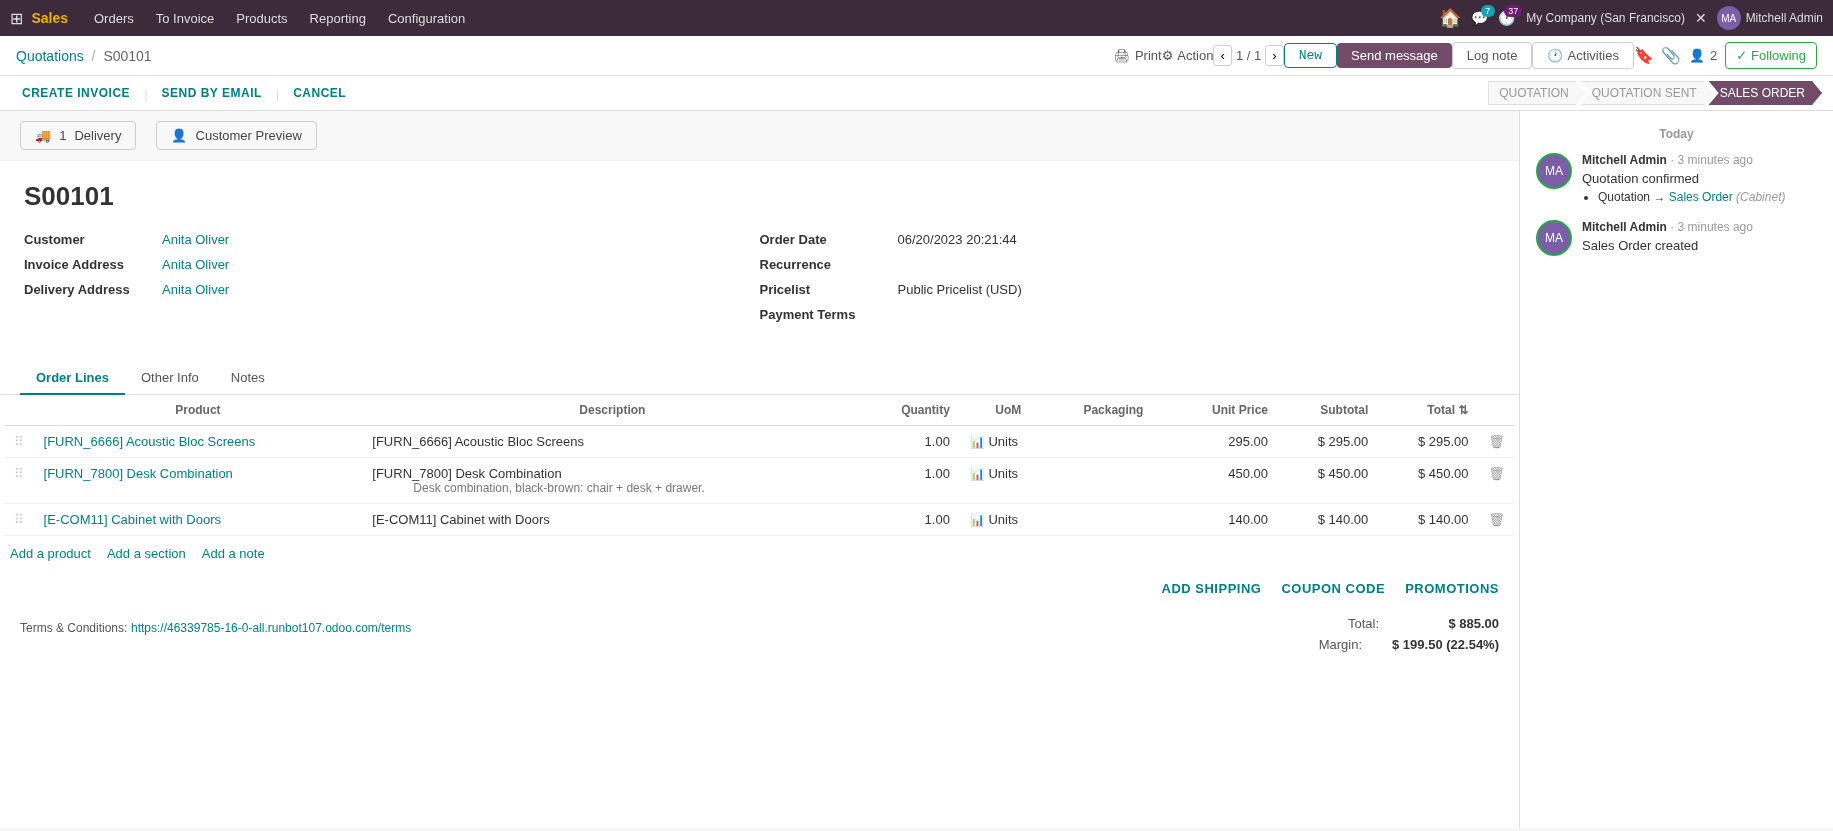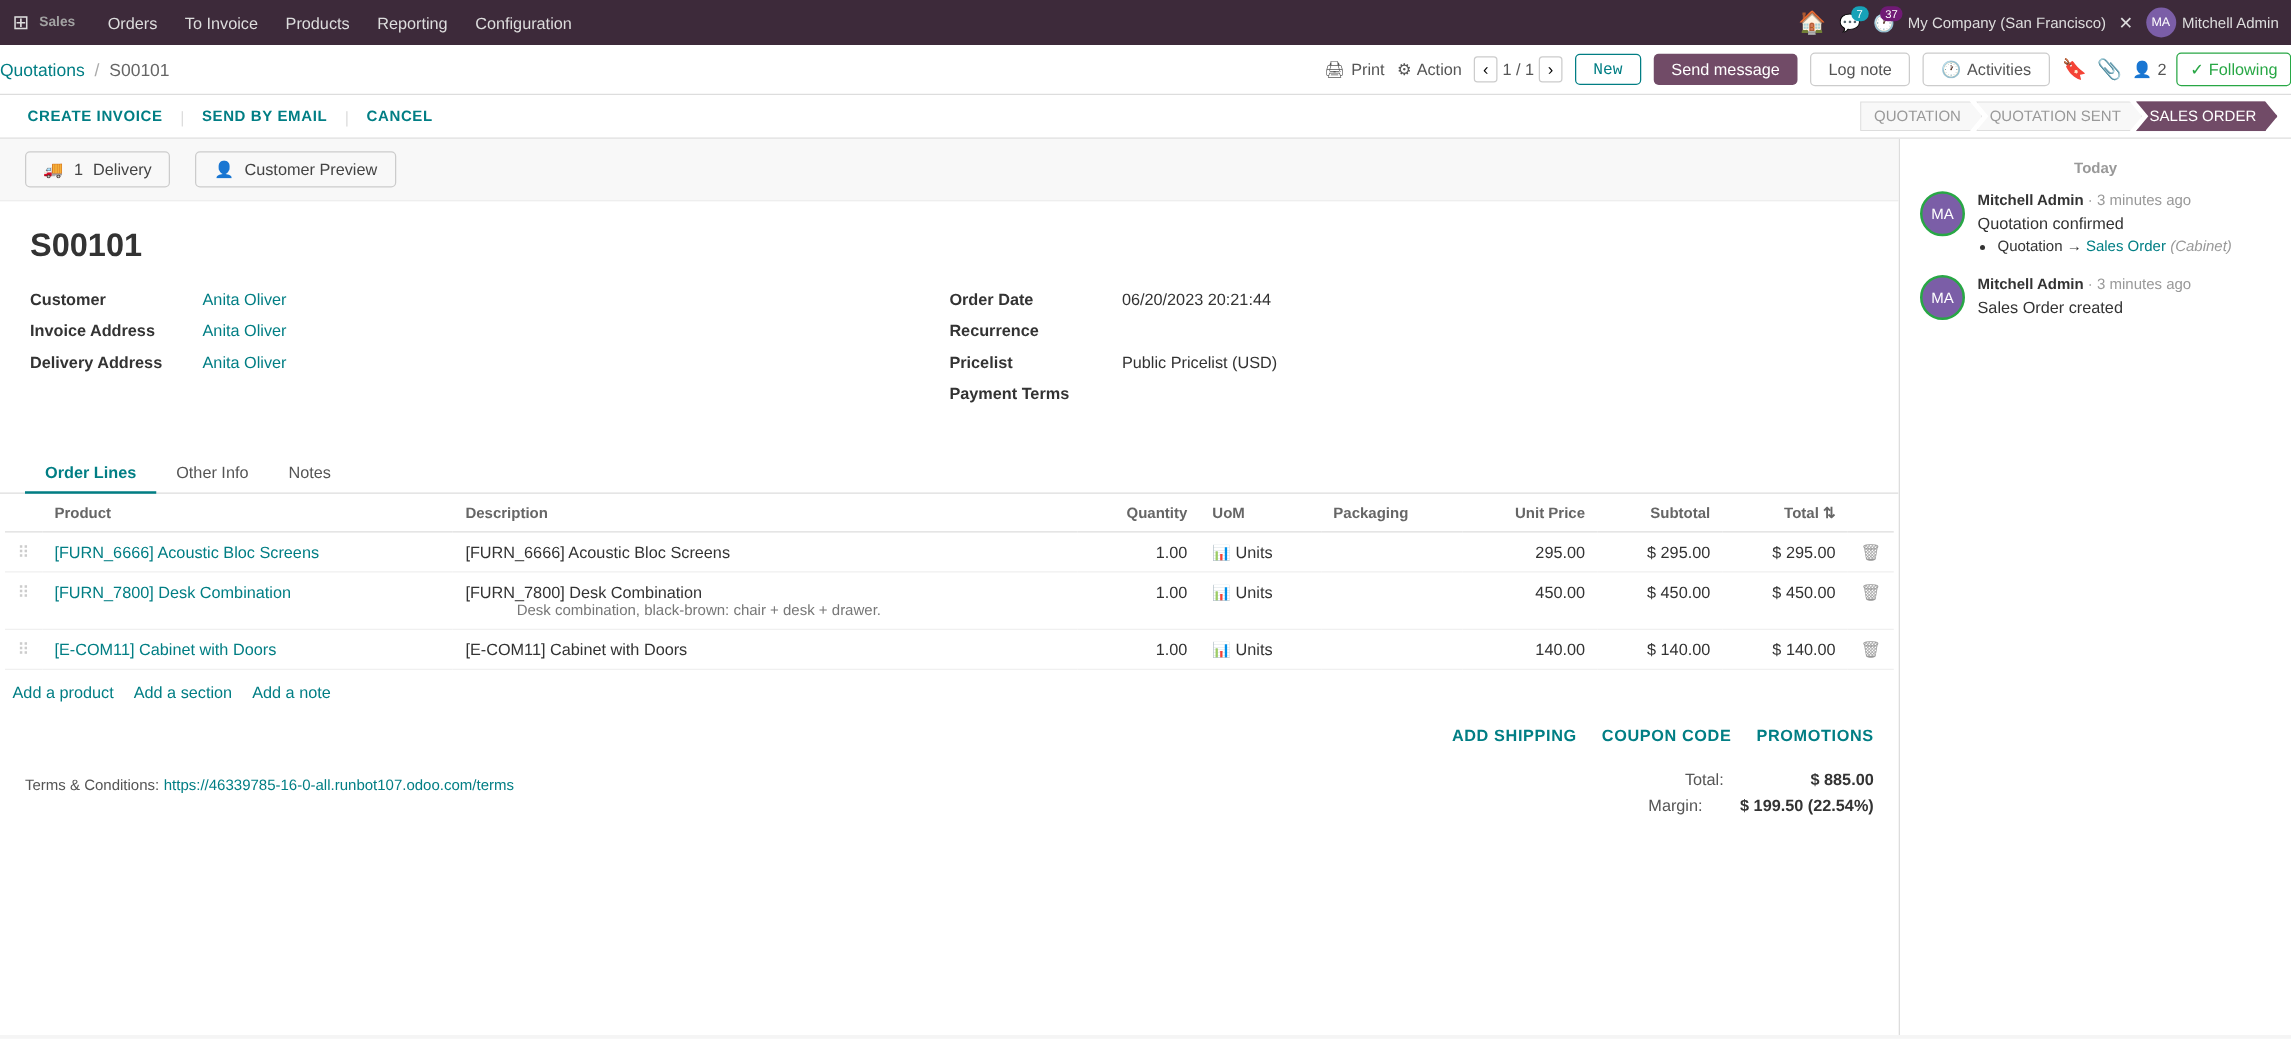--- a/index.html
+++ b/index.html
@@ -8,21 +8,21 @@
     
     .topnav {
       background: #3d2a3a;
       color: #fff;
       display: flex;
       align-items: center;
       height: 36px;
       padding: 0 10px;
       gap: 4px;
     }
-    .topnav-app { font-weight: bold; font-size: 11px; color: #a3a3a3; margin-right: 12px; }
+    .topnav-app { font-weight: bold; font-size: 14px; color: #eab308; margin-right: 12px; }
     .topnav-menu { display: flex; gap: 2px; }
     .topnav-menu-item {
       color: #ddd; padding: 4px 10px; border-radius: 4px; cursor: pointer; font-size: 13px;
     }
     .topnav-right { margin-left: auto; display: flex; align-items: center; gap: 10px; }
     .topnav-icon-btn {
       color: #ddd; background: none; border: none; cursor: pointer; font-size: 14px; position: relative;
     }
     .badge {
       position: absolute; top: -5px; right: -6px;
@@ -36,22 +36,22 @@
       width: 24px; height: 24px; border-radius: 50%; background: #7b5ea7;
       display: flex; align-items: center; justify-content: center; color: #fff; font-size: 10px;
     }
 
     
     .toolbar {
       background: #fff;
       border-bottom: 1px solid #ddd;
       display: flex;
       align-items: center;
-      padding: 6px 0;
-      gap: 10px;
+      padding: 6px 16px;
+      gap: 0;
     }
     .breadcrumb { font-size: 14px; color: #666; }
     .breadcrumb a { color: #017e84; text-decoration: none; }
     .breadcrumb-sep { color: #aaa; margin: 0 4px; }
     .toolbar-spacer { flex: 1; }
     .toolbar-print { display: flex; align-items: center; gap: 5px; color: #555; cursor: pointer; font-size: 13px; }
     .toolbar-action { display: flex; align-items: center; gap: 4px; color: #555; cursor: pointer; font-size: 13px; }
     .pager { display: flex; align-items: center; gap: 4px; font-size: 13px; color: #555; }
     .pager-btn { background: none; border: 1px solid #ccc; border-radius: 3px; padding: 2px 6px; cursor: pointer; }
     .btn-new {
@@ -179,21 +179,21 @@
     }
     .tab.active {
       color: #017e84;
       border-bottom: 2px solid #017e84;
       font-weight: bold;
     }
 
     
     .order-table { width: 100%; border-collapse: collapse; }
     .order-table th {
-      text-align: left; padding: 8px 10px;
+      text-align: center; padding: 8px 10px;
       font-size: 12px; color: #666; font-weight: bold;
       border-bottom: 1px solid #ddd;
     }
     .order-table td {
       padding: 8px 10px; font-size: 13px;
       border-bottom: 1px solid #f0f0f0; vertical-align: top;
     }
     .order-table .product-link { color: #017e84; cursor: pointer; }
     .order-table .qty { text-align: right; }
     .order-table .price { text-align: right; }

